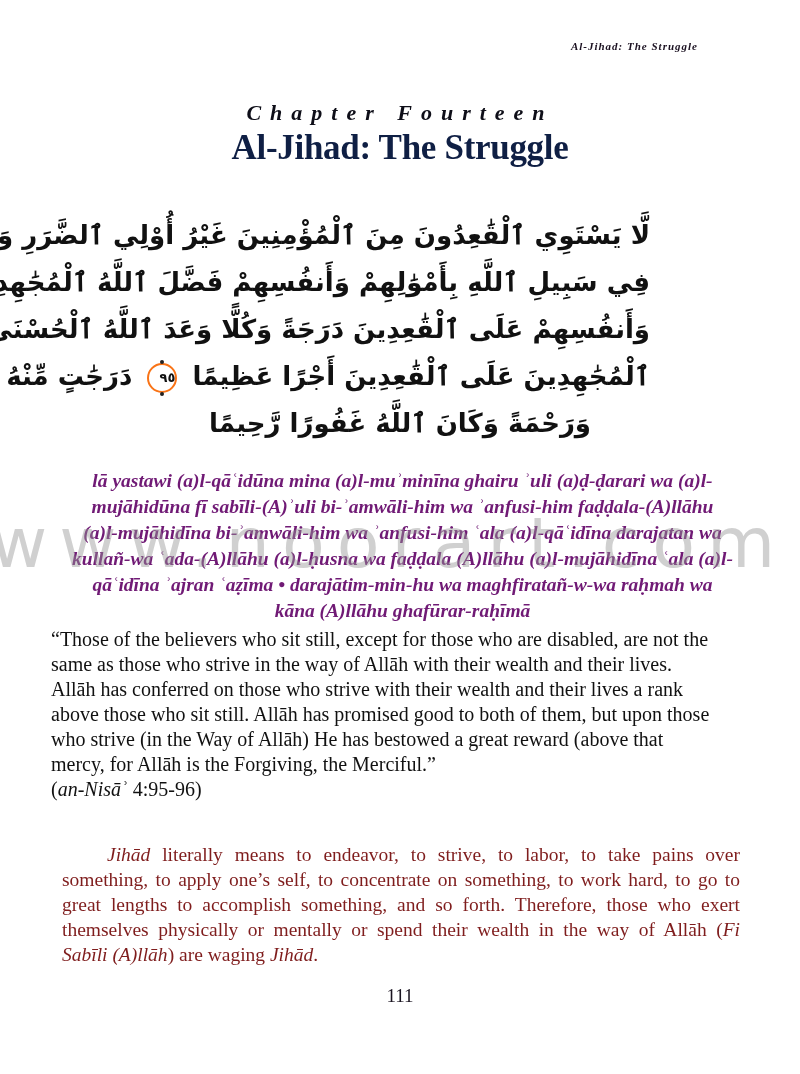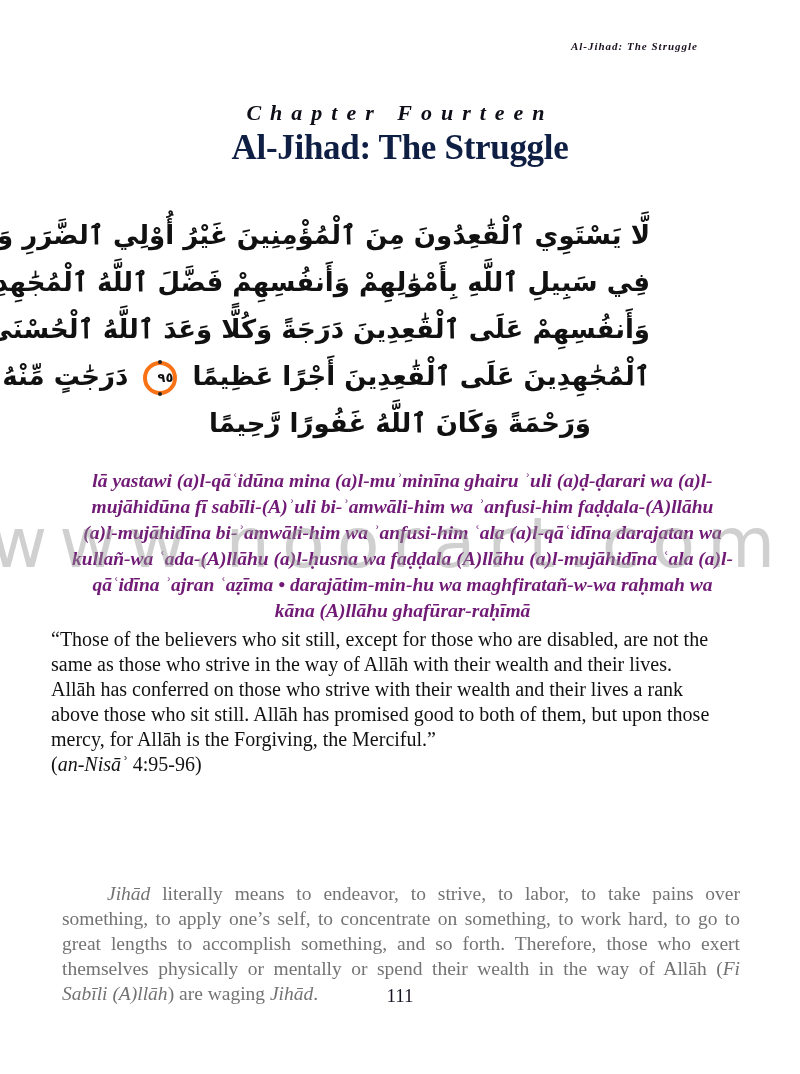--- a/index.html
+++ b/index.html
@@ -75,21 +75,21 @@
       white-space: nowrap;
       text-align-last: justify;
     }
     .arabic-line.last {
       text-align-last: center;
     }
     .verse-marker {
       display: inline-block;
       width: 26px;
       height: 26px;
-      border: 4px solid #f97316;
+      border: 2px solid #f97316;
       border-radius: 50%;
       font-size: 13px;
       line-height: 26px;
       text-align: center;
       vertical-align: middle;
       margin: 0 6px;
       position: relative;
     }
     .verse-marker::before, .verse-marker::after {
       content: "";
@@ -130,27 +130,27 @@
     }
     .translation .tr-line { display: block; white-space: nowrap; }
     .citation {
       display: block;
       margin-top: 0px;
     }
     .citation i { font-style: italic; }
 
     .body-para {
       position: absolute;
-      top: 881px;
+      top: 842px;
       left: 62px;
       width: 678px;
       font-family: "Liberation Serif", serif;
       font-size: 19.5px;
       line-height: 25px;
-      color: #737373;
+      color: #7f1d1d;
     }
     .body-para .bp-line {
       display: block;
       white-space: nowrap;
       text-align: justify;
       text-align-last: justify;
     }
     .body-para .bp-line.first { padding-left: 45px; }
     .body-para .bp-line.last { text-align-last: left; }
     .body-para i { font-style: italic; }
@@ -210,20 +210,21 @@
     <span class="tl-line">kullañ-wa ʿada-(A)llāhu (a)l-ḥusna wa faḍḍala (A)llāhu (a)l-mujāhidīna ʿala (a)l-</span>
     <span class="tl-line">qāʿidīna ʾajran ʿaẓīma • darajātim-min-hu wa maghfiratañ-w-wa raḥmah wa</span>
     <span class="tl-line">kāna (A)llāhu ghafūrar-raḥīmā</span>
   </div>
 
   <div class="translation">
     <span class="tr-line">“Those of the believers who sit still, except for those who are disabled, are not the</span>
     <span class="tr-line">same as those who strive in the way of Allāh with their wealth and their lives.</span>
     <span class="tr-line">Allāh has conferred on those who strive with their wealth and their lives a rank</span>
     <span class="tr-line">above those who sit still. Allāh has promised good to both of them, but upon those</span>
+    <span class="tr-line">who strive (in the Way of Allāh) He has bestowed a great reward (above that</span>
     <span class="tr-line">mercy, for Allāh is the Forgiving, the Merciful.”</span>
     <span class="citation">(<i>an-Nisāʾ</i> <span>4:95-96</span>)</span>
   </div>
 
   <div class="body-para">
     <span class="bp-line first"><i>Jihād</i><span> literally means to endeavor, to strive, to labor, to take pains over</span></span>
     <span class="bp-line">something, to apply one’s self, to concentrate on something, to work hard, to go to</span>
     <span class="bp-line">great lengths to accomplish something, and so forth. Therefore, those who exert</span>
     <span class="bp-line"><span>themselves physically or mentally or spend their wealth in the way of Allāh (</span><i>Fi</i></span>
     <span class="bp-line last"><i>Sabīli (A)llāh</i><span>) are waging </span><i>Jihād</i><span>.</span></span>

